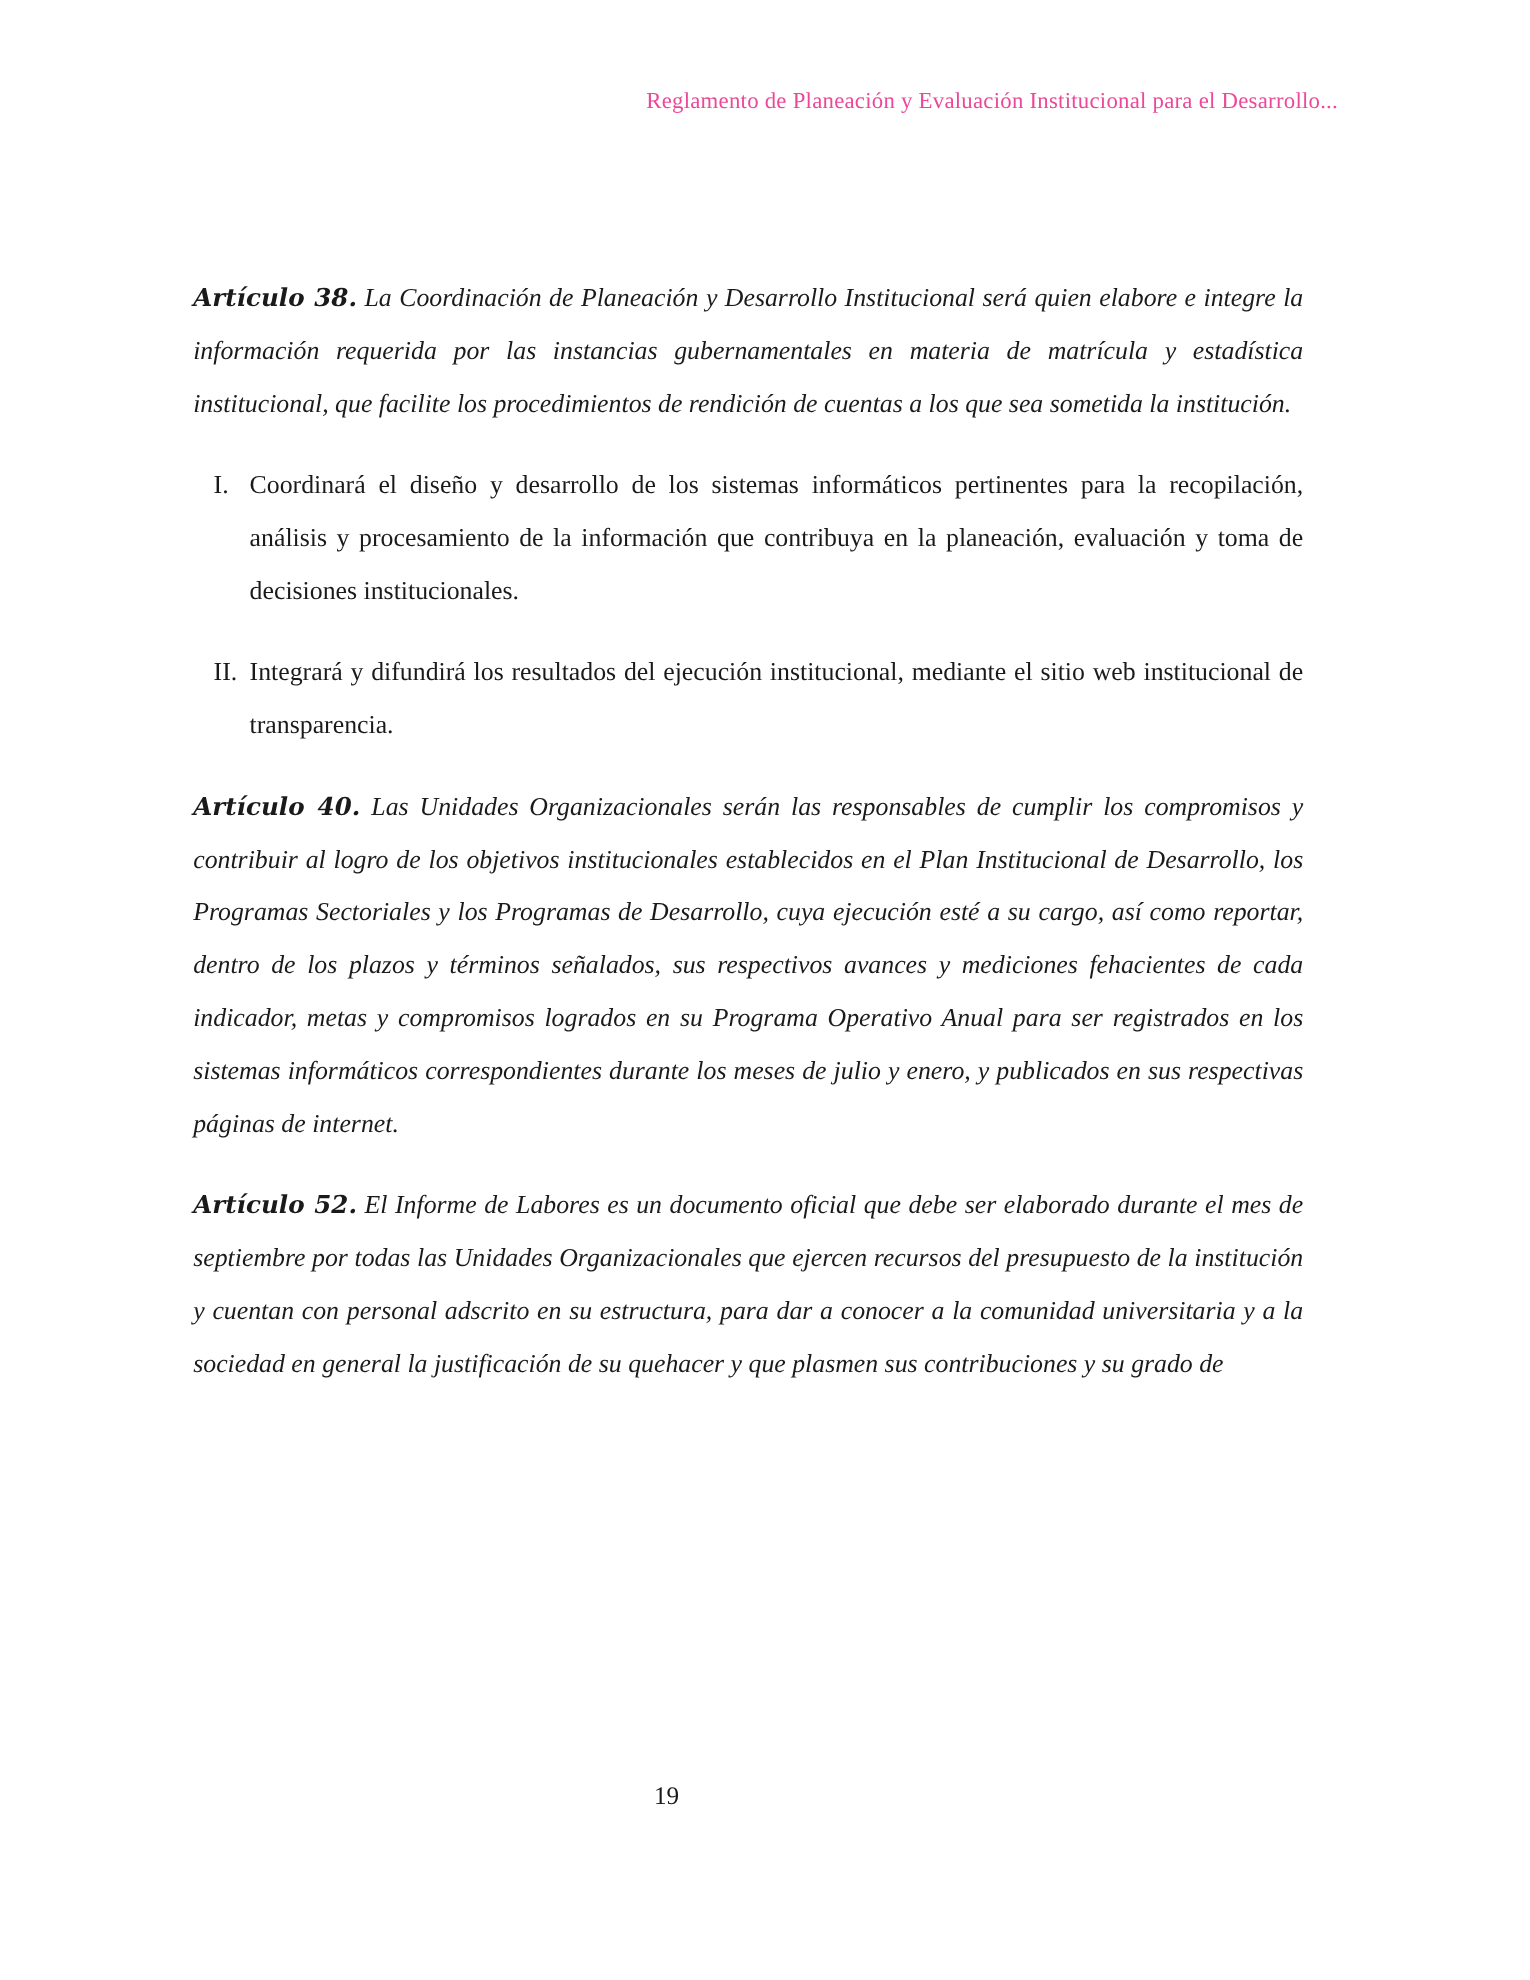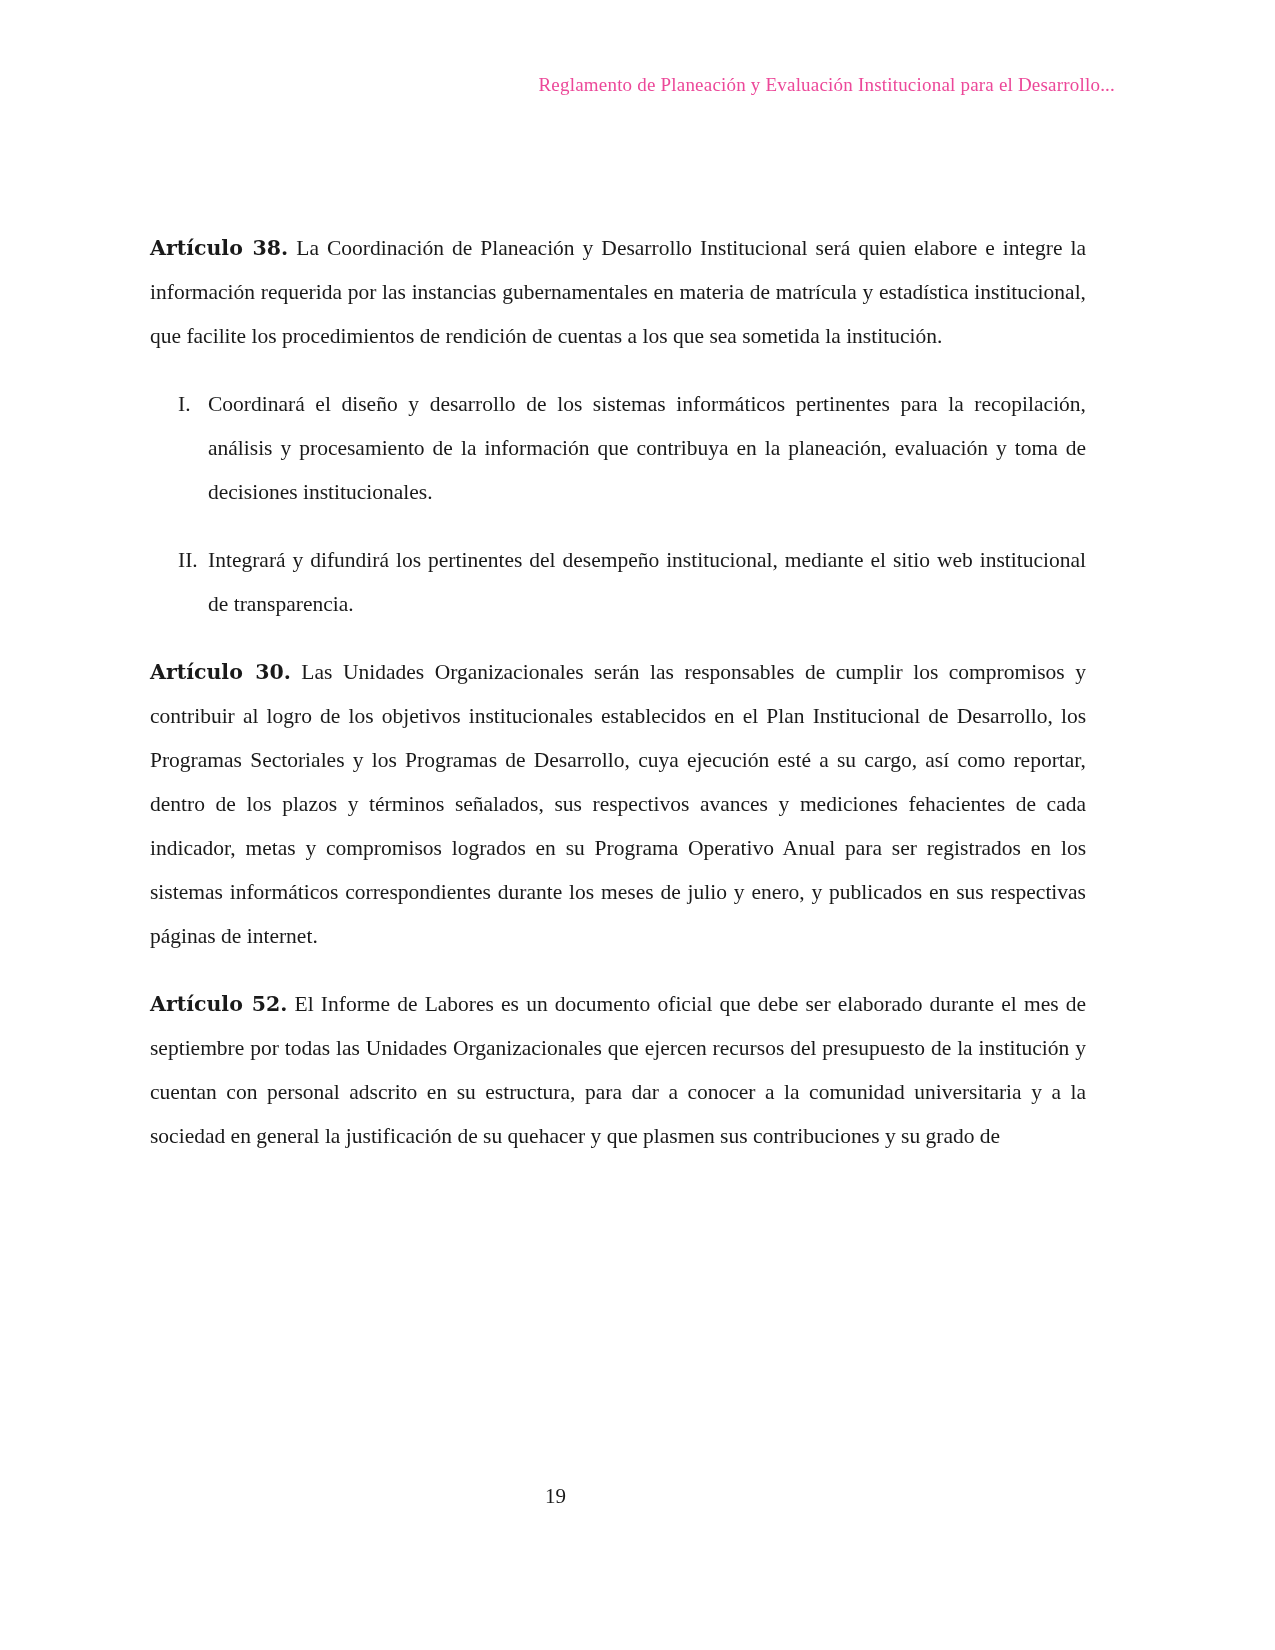--- a/index.html
+++ b/index.html
@@ -29,21 +29,22 @@
       position: absolute;
       left: 150px;
       top: 226px;
       width: 936px;
       font-size: 21.5px;
       line-height: 44px;
       text-align: justify;
       font-family: "Liberation Serif", "DejaVu Serif", serif;
     }
     .article {
-      margin: 0 0 24px 0;
+      margin: 0 0 24px 11px;
+      font-style: italic;
     }
     .article-label {
       font-weight: bold;
       font-family: "DejaVu Serif", "Liberation Serif", serif;
       font-size: 20.5px;
     }
     .fraction-list {
       margin: 0 0 20px 0;
       padding: 0;
       list-style: none;
@@ -91,26 +92,26 @@
   </p>
 
 
   <ul class="fraction-list">
     <li class="fraction-item">
       <div class="fraction-numeral"><span>I.</span></div>
       <div class="fraction-text">Coordinará el diseño y desarrollo de los sistemas informáticos pertinentes para la recopilación, análisis y procesamiento de la información que contribuya en la planeación, evaluación y toma de decisiones institucionales.</div>
     </li>
     <li class="fraction-item">
       <div class="fraction-numeral"><span>II.</span></div>
-      <div class="fraction-text">Integrará y difundirá los pertinentes del desempeño institucional, mediante el sitio web institucional de transparencia.</div>
+      <div class="fraction-text">Integrará y difundirá los resultados del ejecución institucional, mediante el sitio web institucional de transparencia.</div>
     </li>
   </ul>
 
   <p class="article">
-    <span class="article-label">Artículo 30.</span>
+    <span class="article-label">Artículo 40.</span>
     <span>Las Unidades Organizacionales serán las responsables de cumplir los compromisos y contribuir al logro de los objetivos institucionales establecidos en el Plan Institucional de Desarrollo, los Programas Sectoriales y los Programas de Desarrollo, cuya ejecución esté a su cargo, así como reportar, dentro de los plazos y términos señalados, sus respectivos avances y mediciones fehacientes de cada indicador, metas y compromisos logrados en su Programa Operativo Anual para ser registrados en los sistemas informáticos correspondientes durante los meses de julio y enero, y publicados en sus respectivas páginas de internet.</span>
   </p>
 
   <p class="article">
     <span class="article-label">Artículo 52.</span>
     <span>El Informe de Labores es un documento oficial que debe ser elaborado durante el mes de septiembre por todas las Unidades Organizacionales que ejercen recursos del presupuesto de la institución y cuentan con personal adscrito en su estructura, para dar a conocer a la comunidad universitaria y a la sociedad en general la justificación de su quehacer y que plasmen sus contribuciones y su grado de</span>
   </p>
 
 </div>
 

